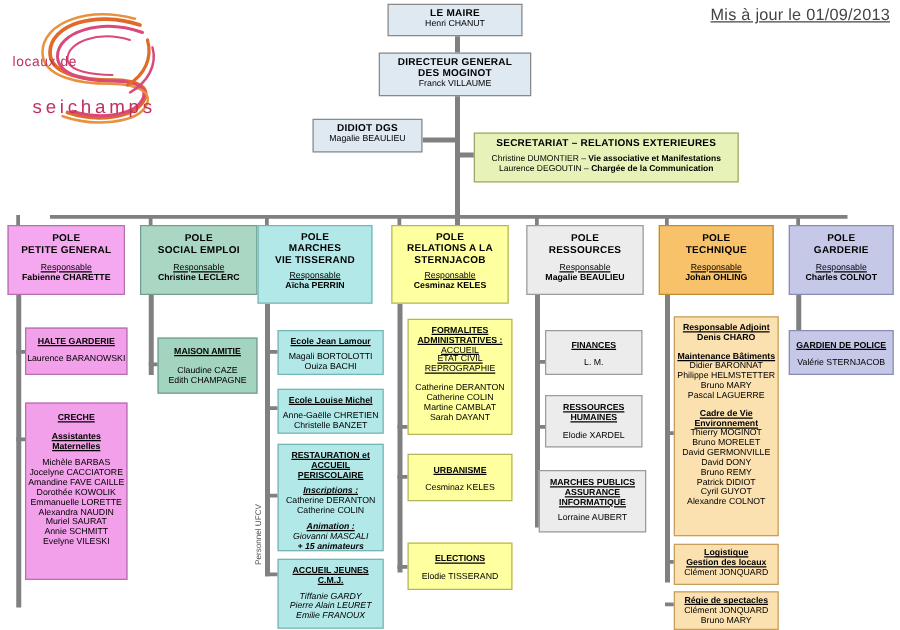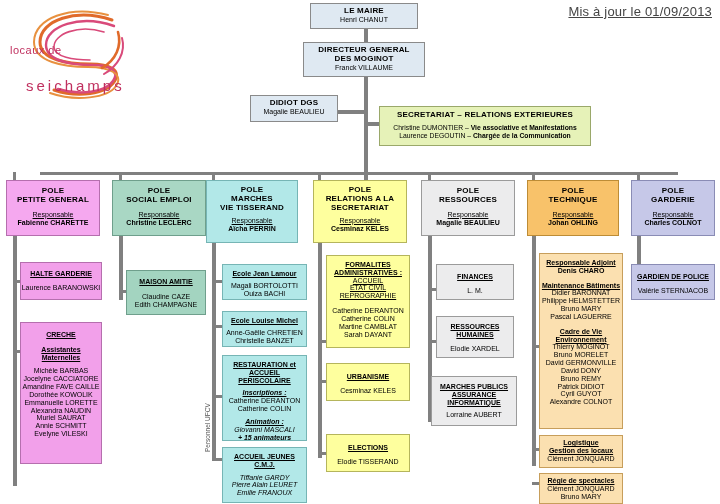--- a/index.html
+++ b/index.html
@@ -226,21 +226,21 @@
 
 <div class="ln" style="left:318px;top:172px;width:3px;height:8px;"></div>
 <div class="ln" style="left:318px;top:243px;width:4px;height:215px;"></div>
 <div class="ln" style="left:318px;top:340px;width:10px;height:3px;"></div>
 <div class="ln" style="left:318px;top:380px;width:10px;height:3px;"></div>
 <div class="ln" style="left:318px;top:452px;width:10px;height:3px;"></div>
 
 <div class="box c-yellow" style="left:313px;top:180px;width:94px;height:63px;padding-top:5px;">
   <div class="ptitle">POLE</div>
   <div class="ptitle">RELATIONS A LA</div>
-  <div class="ptitle">SECRETARIAT</div>
+  <div class="ptitle">STERNJACOB</div>
   <div class="psub t-u" style="margin-top:4px;">Responsable</div>
   <div class="psub t-bold">Cesminaz KELES</div>
 </div>
 
 <div class="box c-yellow" style="left:326px;top:255px;width:84px;height:93px;padding-top:5px;">
   <div class="psub t-bold t-u">FORMALITES</div>
   <div class="psub t-bold t-u">ADMINISTRATIVES :</div>
   <div class="psub t-u">ACCUEIL</div>
   <div class="psub t-u">ETAT CIVIL</div>
   <div class="psub t-u">REPROGRAPHIE</div>

